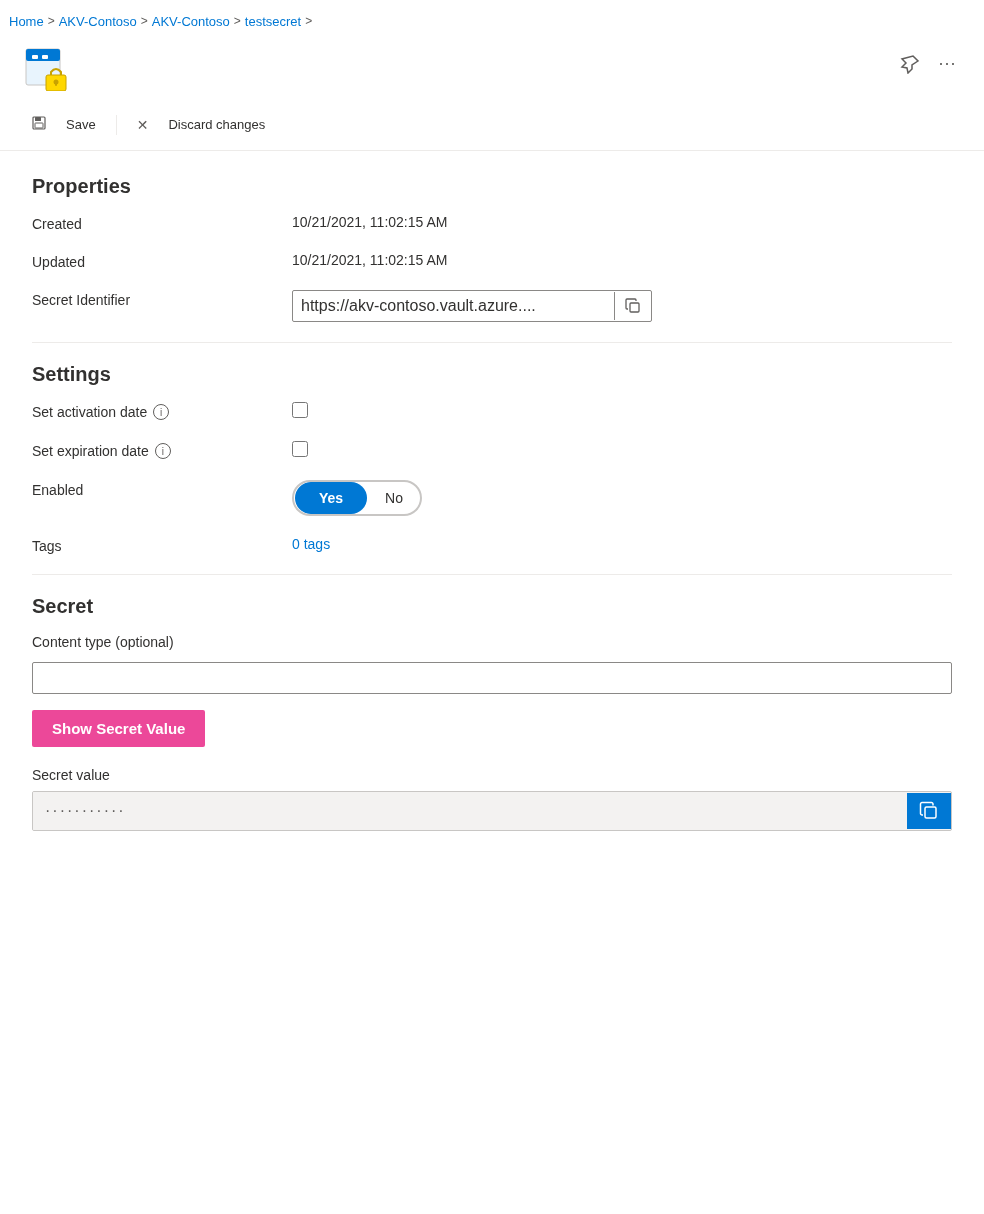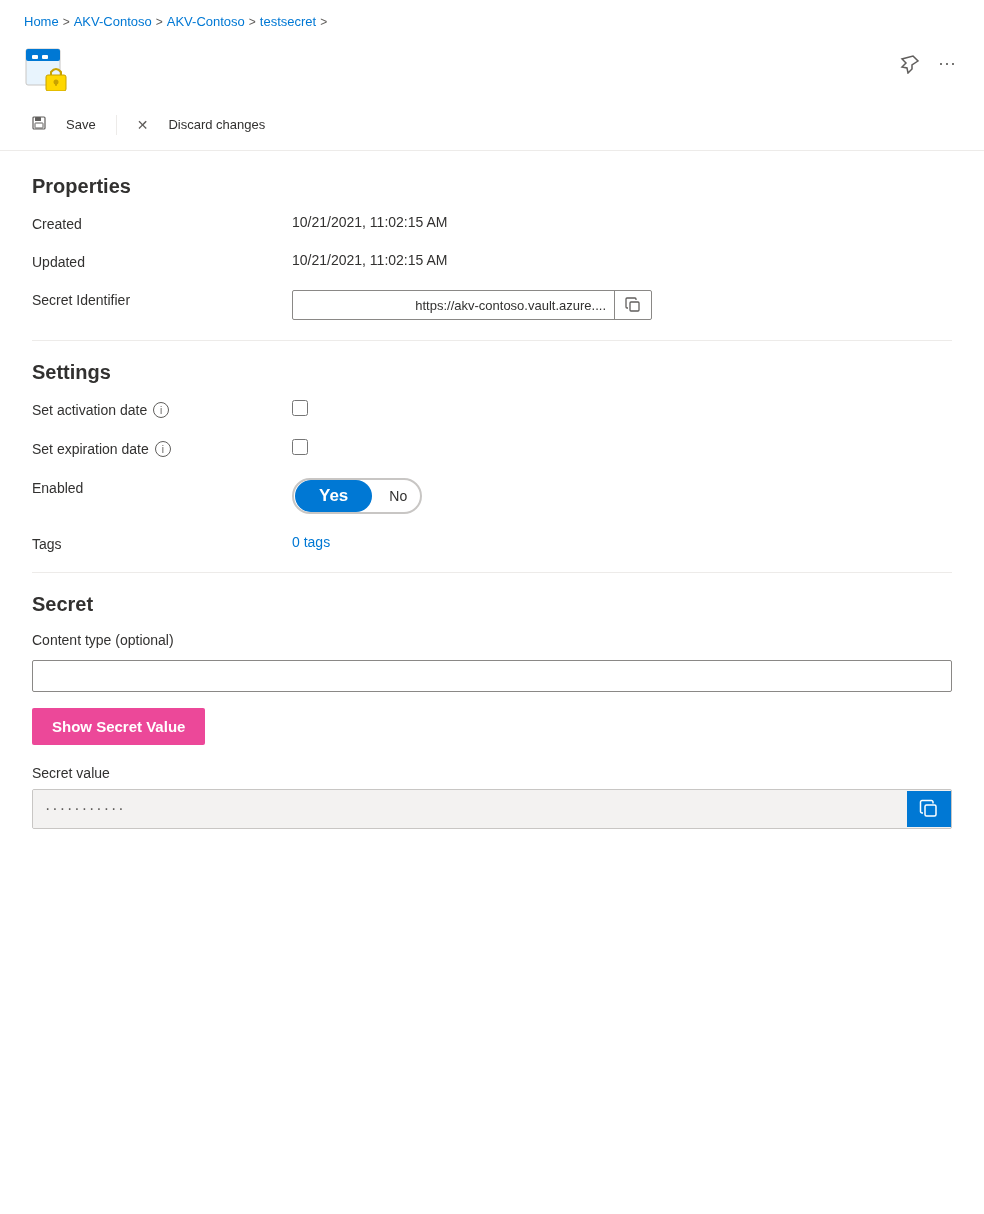--- a/index.html
+++ b/index.html
@@ -8,23 +8,23 @@
       background: #ffffff;
       color: #323130;
       font-size: 14px;
       width: 984px;
       min-height: 1214px;
     }
 
     
     .breadcrumb {
       display: flex;
-      align-items: flex-end;
+      align-items: flex-start;
       gap: 4px;
-      padding: 14px 24px 10px 24px;
+      padding: 14px 24px 10px 9px;
       font-size: 13px;
       color: #0078d4;
     }
     .breadcrumb a {
       color: #0078d4;
       text-decoration: none;
       cursor: pointer;
     }
     .breadcrumb-sep {
       color: #605e5c;
@@ -162,24 +162,23 @@
       border-radius: 2px;
       background: #ffffff;
       width: 360px;
       overflow: hidden;
     }
     .identifier-input {
       flex: 1;
       padding: 6px 8px;
       border: none;
       outline: none;
-      font-size: 13px;
+      font-size: 16px;
       color: #323130;
       background: transparent;
-      text-align: right;
     }
     .copy-btn {
       padding: 6px 10px;
       background: none;
       border: none;
       border-left: 1px solid #8a8886;
       cursor: pointer;
       color: #605e5c;
       display: flex;
       align-items: center;
@@ -203,21 +202,21 @@
       border-radius: 20px;
       overflow: hidden;
       width: 130px;
       height: 36px;
     }
     .toggle-yes {
       flex: 1;
       height: 100%;
       background: #0078d4;
       color: #ffffff;
-      font-size: 17px;
+      font-size: 14px;
       font-weight: 600;
       display: flex;
       align-items: center;
       justify-content: center;
       cursor: pointer;
       border-radius: 16px;
       margin: 1px;
       padding: 0 24px;
     }
     .toggle-no {

